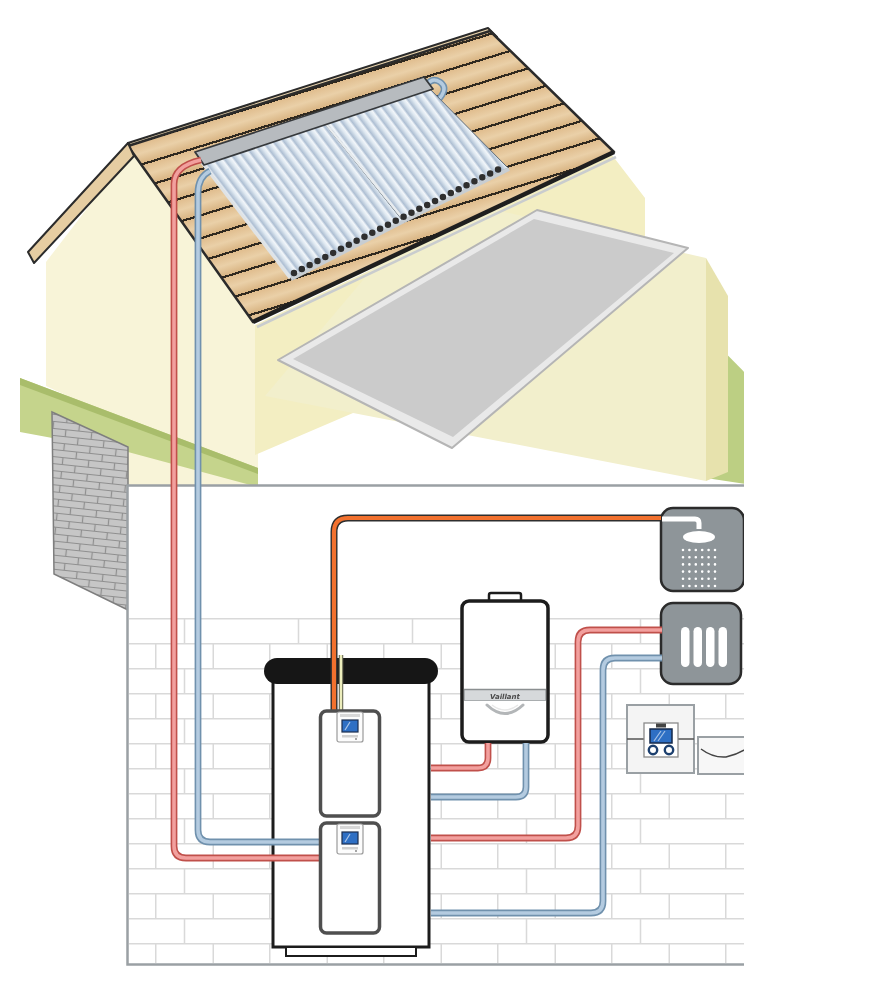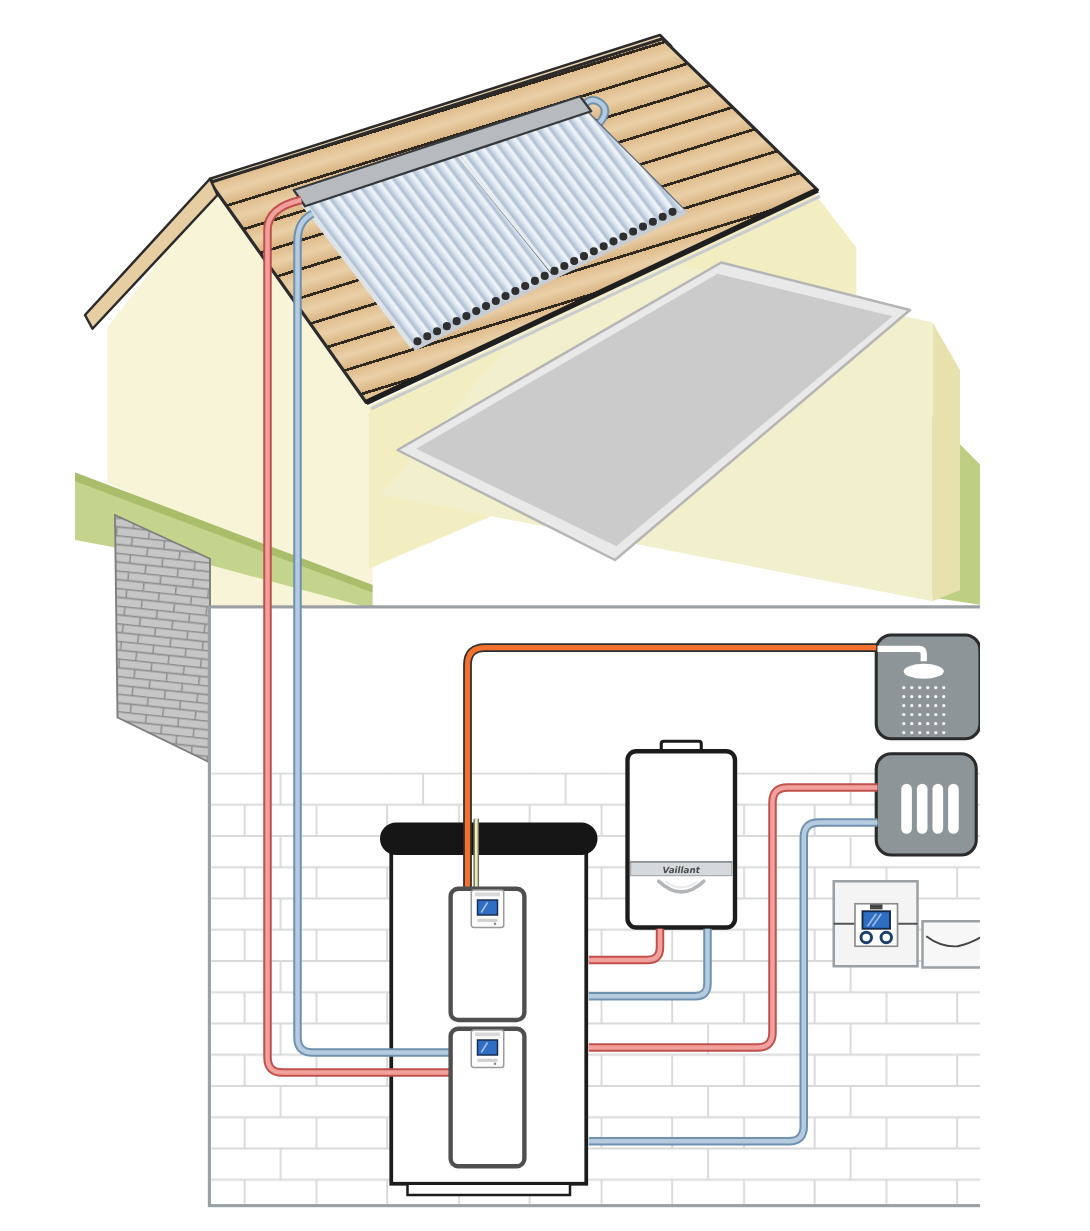--- a/index.html
+++ b/index.html
@@ -1,17 +1,17 @@
 <!DOCTYPE html>
 <html><head>
 <meta charset="utf-8">
 <style>
   html,body{margin:0;padding:0;background:#ffffff;}
   .stage{width:744px;height:985px;position:relative;background:#ffffff;overflow:hidden;
-         font-family:"DejaVu Sans","Liberation Sans",sans-serif;margin-left:40px;}
+         font-family:"DejaVu Sans","Liberation Sans",sans-serif;}
   svg{display:block;}
   text{font-family:"DejaVu Sans","Liberation Sans",sans-serif;}
 </style>
 </head>
 <body>
 
 <div class="stage">
 <svg width="872" height="985" viewBox="0 0 872 985" xmlns="http://www.w3.org/2000/svg">
   <defs>
     <linearGradient id="tubes" gradientUnits="userSpaceOnUse" x1="0" y1="0" x2="6.6" y2="-5" spreadMethod="repeat">

